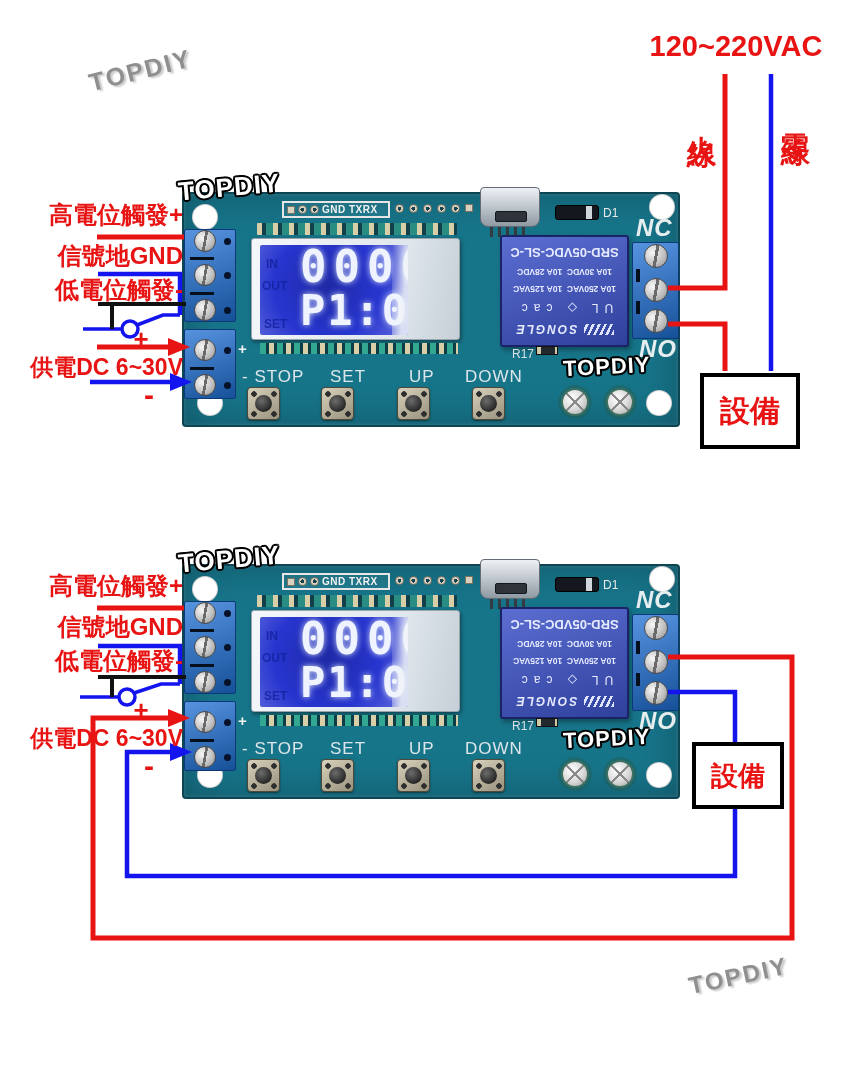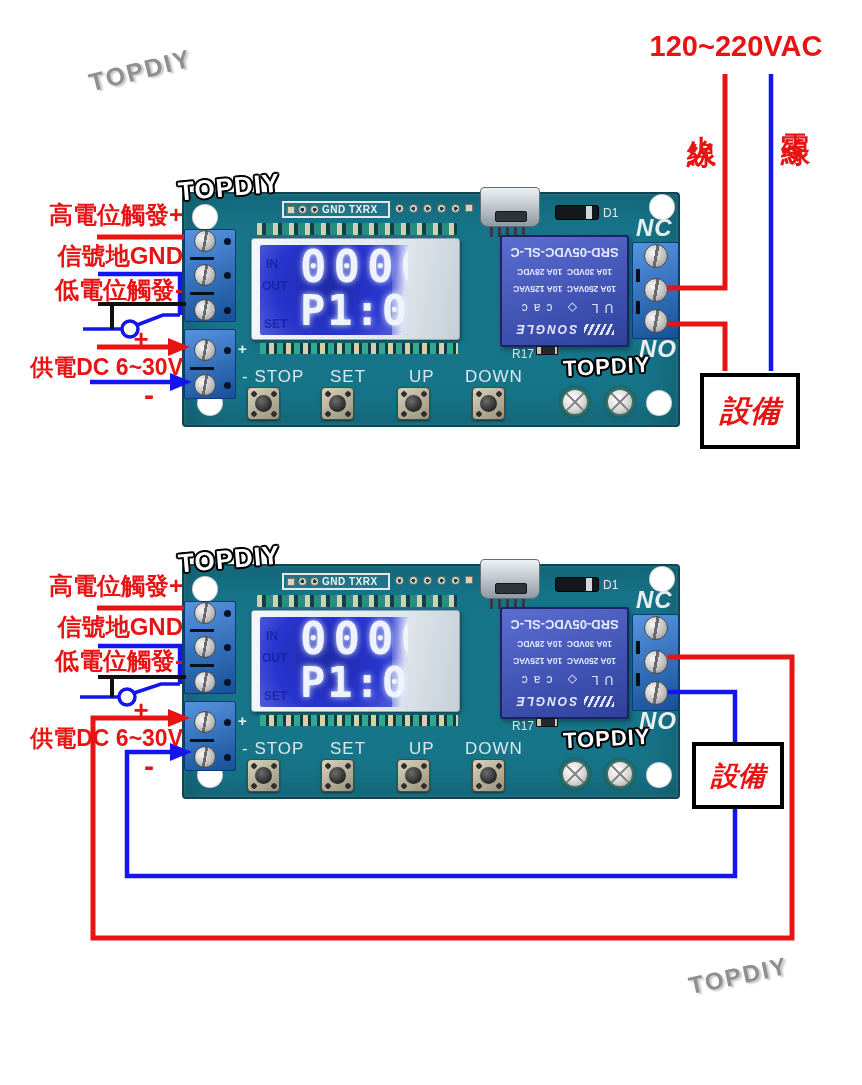--- a/index.html
+++ b/index.html
@@ -35,21 +35,21 @@
 
   
   .anno-set { position:absolute; inset:0; z-index:6; pointer-events:none; }
   .red-label { position:absolute; left:18px; width:165px; text-align:right;
     color:var(--red); font-weight:bold; font-size:24px; line-height:28px; white-space:nowrap; }
   .sign { position:absolute; color:var(--red); font-weight:bold; text-align:center; width:30px; }
 
   
   .device-box { position:absolute; background:#fff; border:4px solid #000; z-index:6;
     display:flex; align-items:center; justify-content:center; }
-  .device-box span { color:var(--device-red); font-weight:bold;font-style:italic; }
+  .device-box span { color:var(--device-red); font-weight:bold; }
   .caption { position:absolute; width:100%; text-align:center; color:var(--orange);
     font-weight:bold; font-size:34px; letter-spacing:2px; z-index:6; }
 
   
   .board { position:absolute; width:498px; height:235px; z-index:2;
     background-color:var(--pcb); border:2px solid #0d4553; border-radius:4px; box-sizing:border-box;
     box-shadow:inset 0 0 40px rgba(0,0,0,.28), inset 0 0 4px rgba(255,255,255,.18); }
   .hole { position:absolute; width:26px; height:26px; border-radius:50%; background:#fff;
     border:1px solid rgba(0,0,0,.18); box-sizing:border-box; }
   .hdr { position:absolute; left:98px; top:7px; width:108px; height:17px; box-sizing:border-box;

